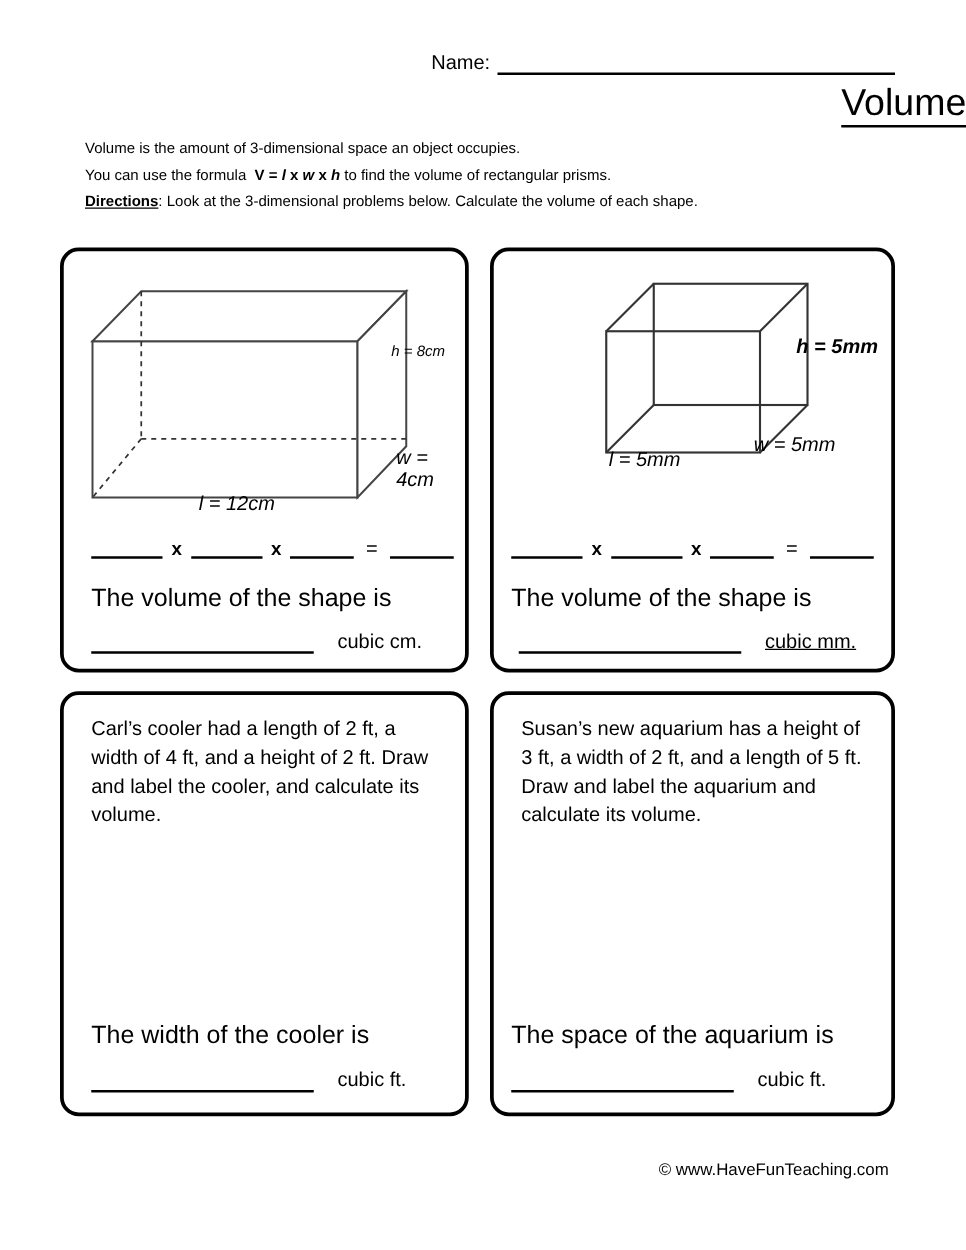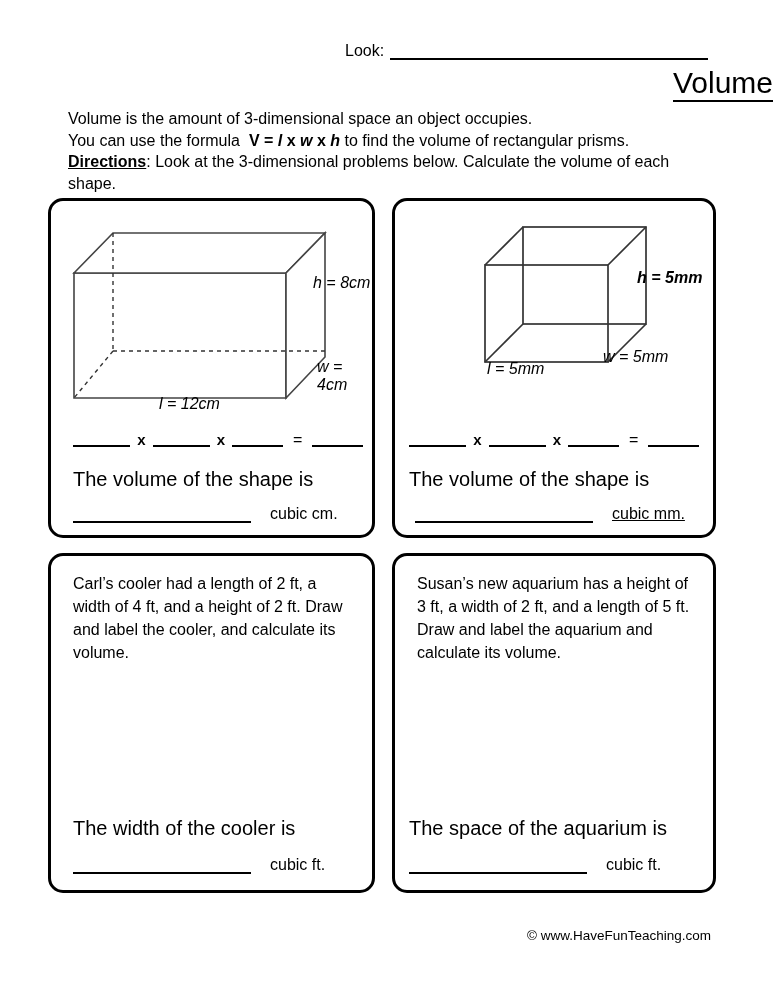--- a/index.html
+++ b/index.html
@@ -50,21 +50,21 @@
   .worksheet-title span {
     border-bottom: 2px solid #000;
     padding-bottom: 1px;
   }
 
   .intro {
     position: absolute;
     left: 68px;
     top: 108px;
     width: 640px;
-    font-size: 16px;
+    font-size: 12px;
     line-height: 21.5px;
   }
   .intro p { margin: 0; }
   .formula {
     font-weight: bold;
   }
   .formula i {
     font-style: italic;
     font-weight: bold;
   }
@@ -152,21 +152,21 @@
     font-size: 13.5px;
   }
   svg { display: block; }
 </style>
 </head>
 <body>
 
 <div id="page">
 
   <div class="name-row">
-    <span class="name-label">Look:</span>
+    <span class="name-label">Name:</span>
     <span class="name-blank"></span>
   </div>
 
   <div class="worksheet-title">
     <span>Volume</span>
   </div>
 
   <div class="intro">
     <p>Volume is the amount of 3-dimensional space an object occupies.</p>
     <p>
@@ -187,21 +187,21 @@
         <polygon points="23,66 62,26 274,26 235,66" fill="#ffffff" stroke="#444444" stroke-width="1.6"></polygon>
 
         <polygon points="235,66 274,26 274,150 235,191" fill="#ffffff" stroke="#444444" stroke-width="1.6"></polygon>
 
         <line x1="62" y1="26" x2="62" y2="144" stroke="#333333" stroke-width="1.4" stroke-dasharray="4,4"></line>
         <line x1="62" y1="144" x2="274" y2="144" stroke="#333333" stroke-width="1.4" stroke-dasharray="4,4"></line>
         <line x1="62" y1="144" x2="23" y2="191" stroke="#333333" stroke-width="1.4" stroke-dasharray="4,4"></line>
       </svg>
     </div>
 
-    <div style="position:absolute; left:262px; top:73px; font-size:16px;">
+    <div style="position:absolute; left:262px; top:73px; font-size:12px;">
       <i style="font-style:italic;">h = 8cm</i>
     </div>
     <div style="position:absolute; left:266px; top:157px; font-size:16px;">
       <i style="font-style:italic;">w = 4cm</i>
     </div>
     <div style="position:absolute; left:108px; top:194px; font-size:16px;">
       <i style="font-style:italic;">l = 12cm</i>
     </div>
 
     <div class="eq-row">

